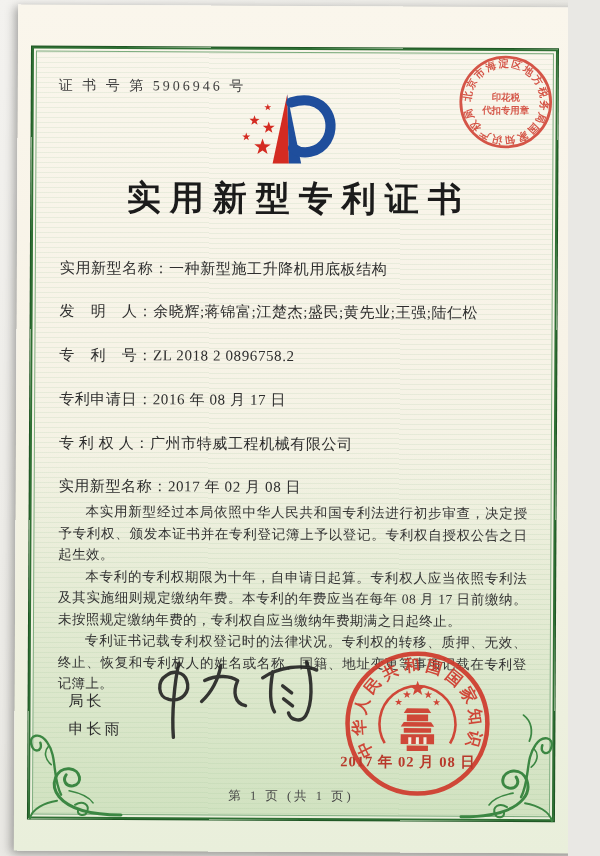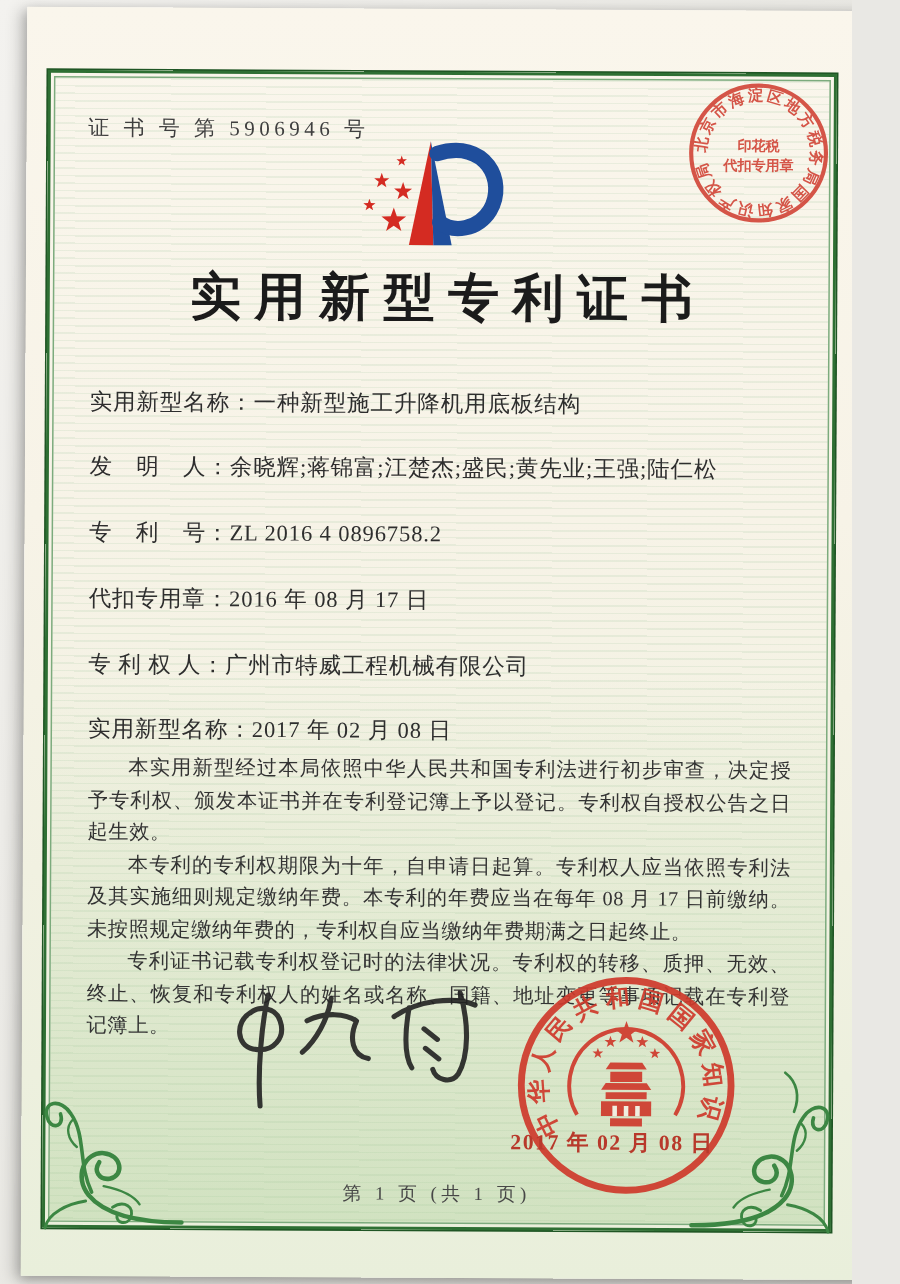--- a/index.html
+++ b/index.html
@@ -100,38 +100,42 @@
 
       <div class="title">实用新型专利证书</div>
 
       <div class="field" style="top:210px">
         <span class="lab">实用新型名称：</span><span>一种新型施工升降机用底板结构</span>
       </div>
       <div class="field" style="top:253px">
         <span class="lab">发　明　人：</span><span>余晓辉;蒋锦富;江楚杰;盛民;黄先业;王强;陆仁松</span>
       </div>
       <div class="field" style="top:297px">
-        <span class="lab">专　利　号：</span><span>ZL 2016 4 0896758.2</span>
+        <span class="lab">专　利　号：</span><span>ZL 2018 2 0896758.2</span>
       </div>
       <div class="field" style="top:341px">
-        <span class="lab">代扣专用章：</span><span>2016 年 08 月 17 日</span>
+        <span class="lab">专利申请日：</span><span>2016 年 08 月 17 日</span>
       </div>
       <div class="field" style="top:385px">
         <span class="lab">专 利 权 人：</span><span>广州市特威工程机械有限公司</span>
       </div>
       <div class="field" style="top:428px">
         <span class="lab">实用新型名称：</span><span>2017 年 02 月 08 日</span>
       </div>
 
       <div class="paras">
         <p>本实用新型经过本局依照中华人民共和国专利法进行初步审查，决定授予专利权、颁发本证书并在专利登记簿上予以登记。专利权自授权公告之日起生效。</p>
         <p>本专利的专利权期限为十年，自申请日起算。专利权人应当依照专利法及其实施细则规定缴纳年费。本专利的年费应当在每年 08 月 17 日前缴纳。未按照规定缴纳年费的，专利权自应当缴纳年费期满之日起终止。</p>
         <p>专利证书记载专利权登记时的法律状况。专利权的转移、质押、无效、终止、恢复和专利权人的姓名或名称、国籍、地址变更等事项记载在专利登记簿上。</p>
       </div>
 
+      <div class="director">
+        <div>局长</div>
+        <div>申长雨</div>
+      </div>
 
       <svg class="signature" viewBox="0 0 200 96">
         <g stroke="#222" stroke-width="3.4" fill="none" stroke-linecap="round" stroke-linejoin="round" opacity="0.9">
           <path d="M36,10 C32,28 29,60 31,84"></path>
           <path d="M24,22 C14,28 15,44 26,46 C40,49 48,38 44,27 C41,18 30,17 24,22"></path>
           <path d="M78,12 C76,26 68,40 59,48"></path>
           <path d="M62,27 C74,21 88,22 95,27 C90,38 92,50 103,52"></path>
           <path d="M120,24 C136,13 160,10 174,16"></path>
           <path d="M130,18 C127,36 127,50 132,58"></path>
           <path d="M164,8 C170,28 170,50 163,62 C158,69 148,66 146,59"></path>

